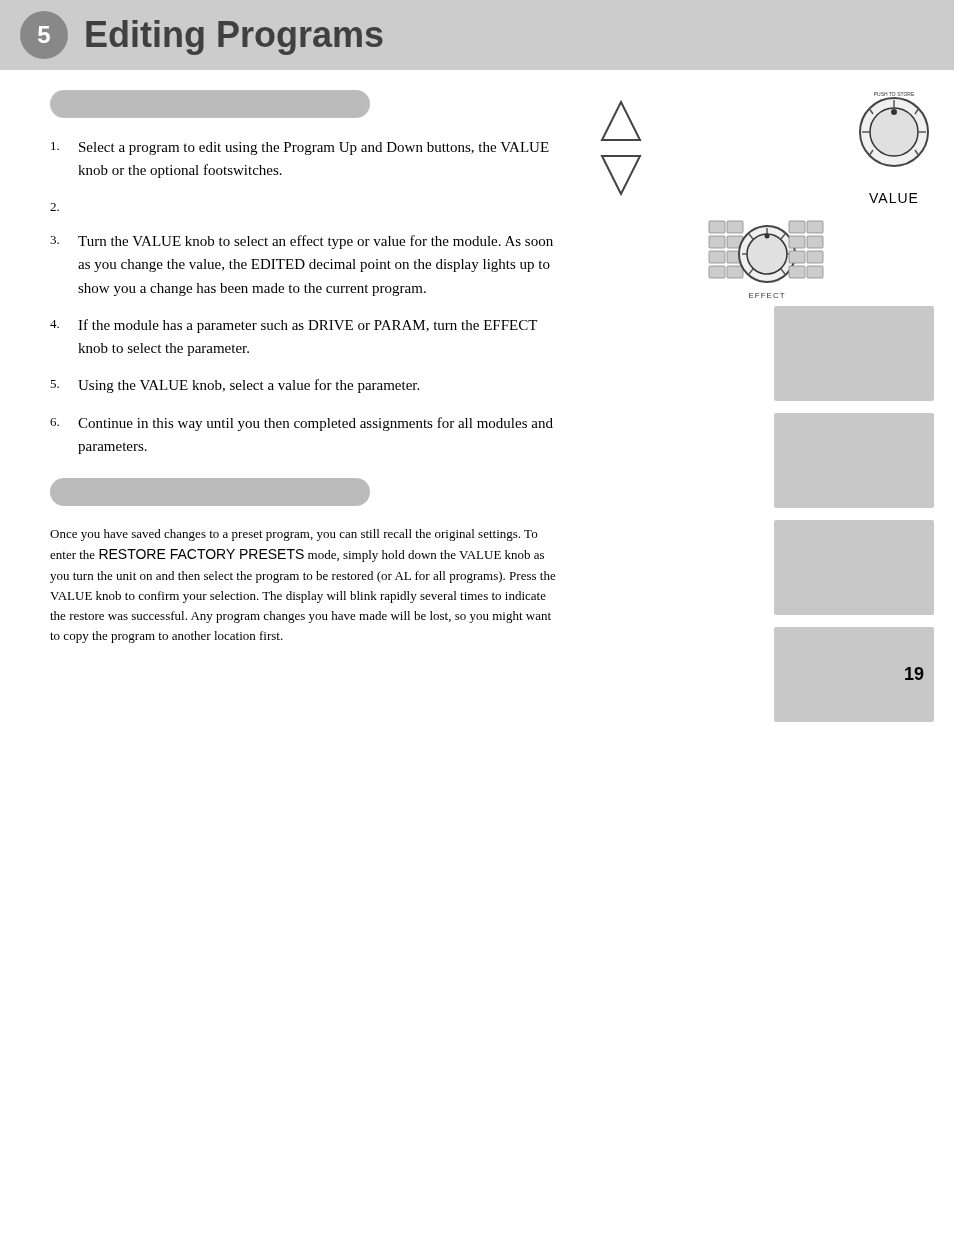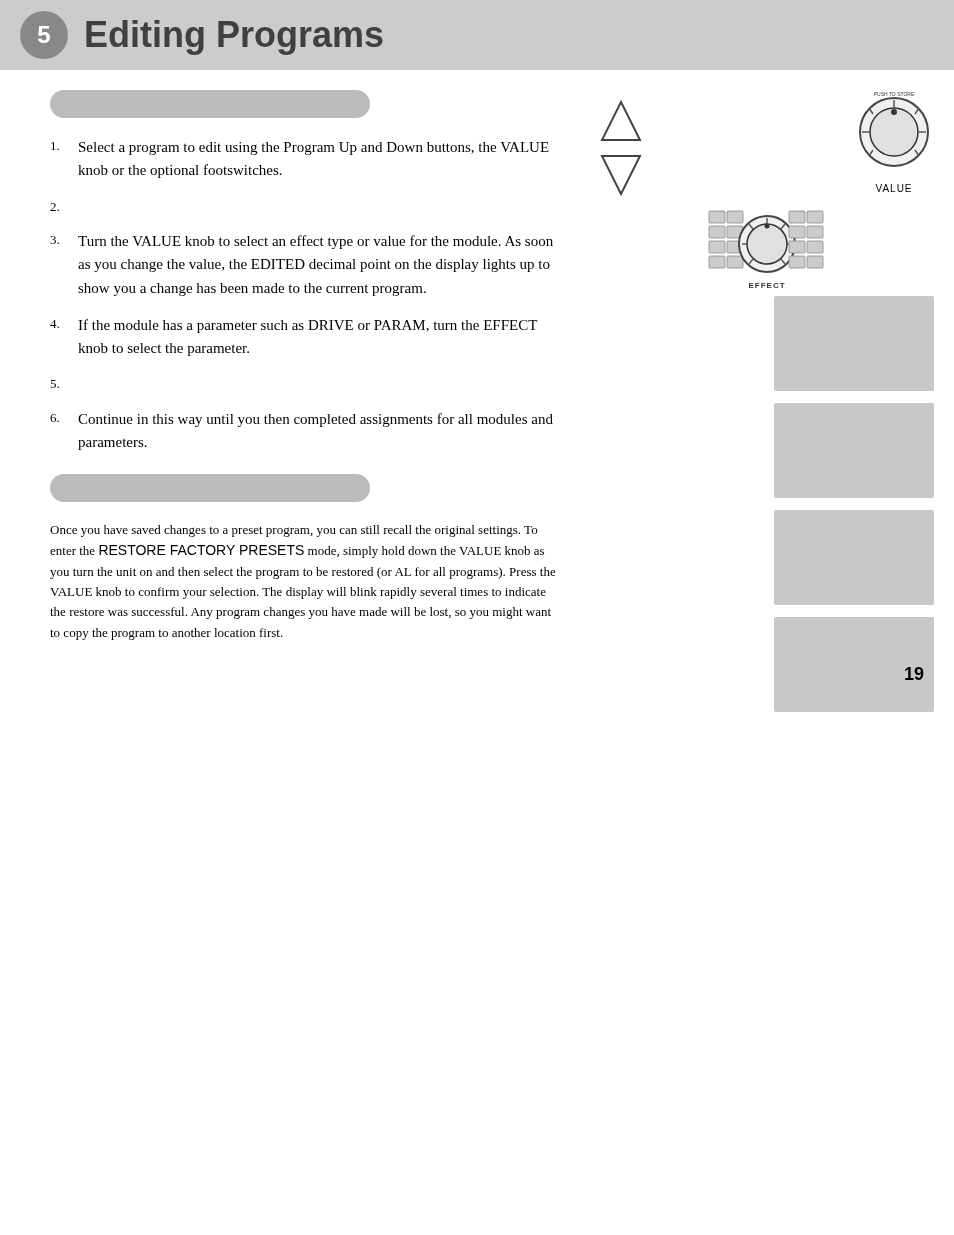--- a/index.html
+++ b/index.html
@@ -142,33 +142,32 @@
     }
 
     .value-knob-diagram {
       display: flex;
       flex-direction: column;
       align-items: center;
       margin-top: 0;
     }
 
     .value-label {
-      font-size: 10px;
+      font-size: 14px;
       font-family: Arial, sans-serif;
       text-align: center;
-      margin-top: 3px;
+      margin-top: 10px;
       letter-spacing: 1px;
     }
 
     .effect-diagram {
       margin-top: 10px;
       display: flex;
       align-items: flex-start;
       justify-content: center;
-      font-weight: bold;
     }
 
     
     .image-box {
       background: #c8c8c8;
       width: 160px;
       height: 95px;
       margin-bottom: 12px;
       border-radius: 2px;
     }
@@ -222,20 +221,21 @@
         <li class="step-item">
           <span class="step-number">3.</span>
           <span class="step-text">Turn the VALUE knob to select an effect type or value for the module. As soon as you change the value, the EDITED decimal point on the display lights up to show you a change has been made to the current program.</span>
         </li>
         <li class="step-item">
           <span class="step-number">4.</span>
           <span class="step-text">If the module has a parameter such as DRIVE or PARAM, turn the EFFECT knob to select the parameter.</span>
         </li>
         <li class="step-item">
           <span class="step-number">5.</span>
+          <span class="step-text">Using the VALUE knob, select a value for the parameter.</span>
         </li>
         <li class="step-item">
           <span class="step-number">6.</span>
           <span class="step-text">Continue in this way until you then completed assignments for all modules and parameters.</span>
         </li>
       </ol>
 
       <div class="section-bar-bottom"></div>
 
       <div class="restore-text">

